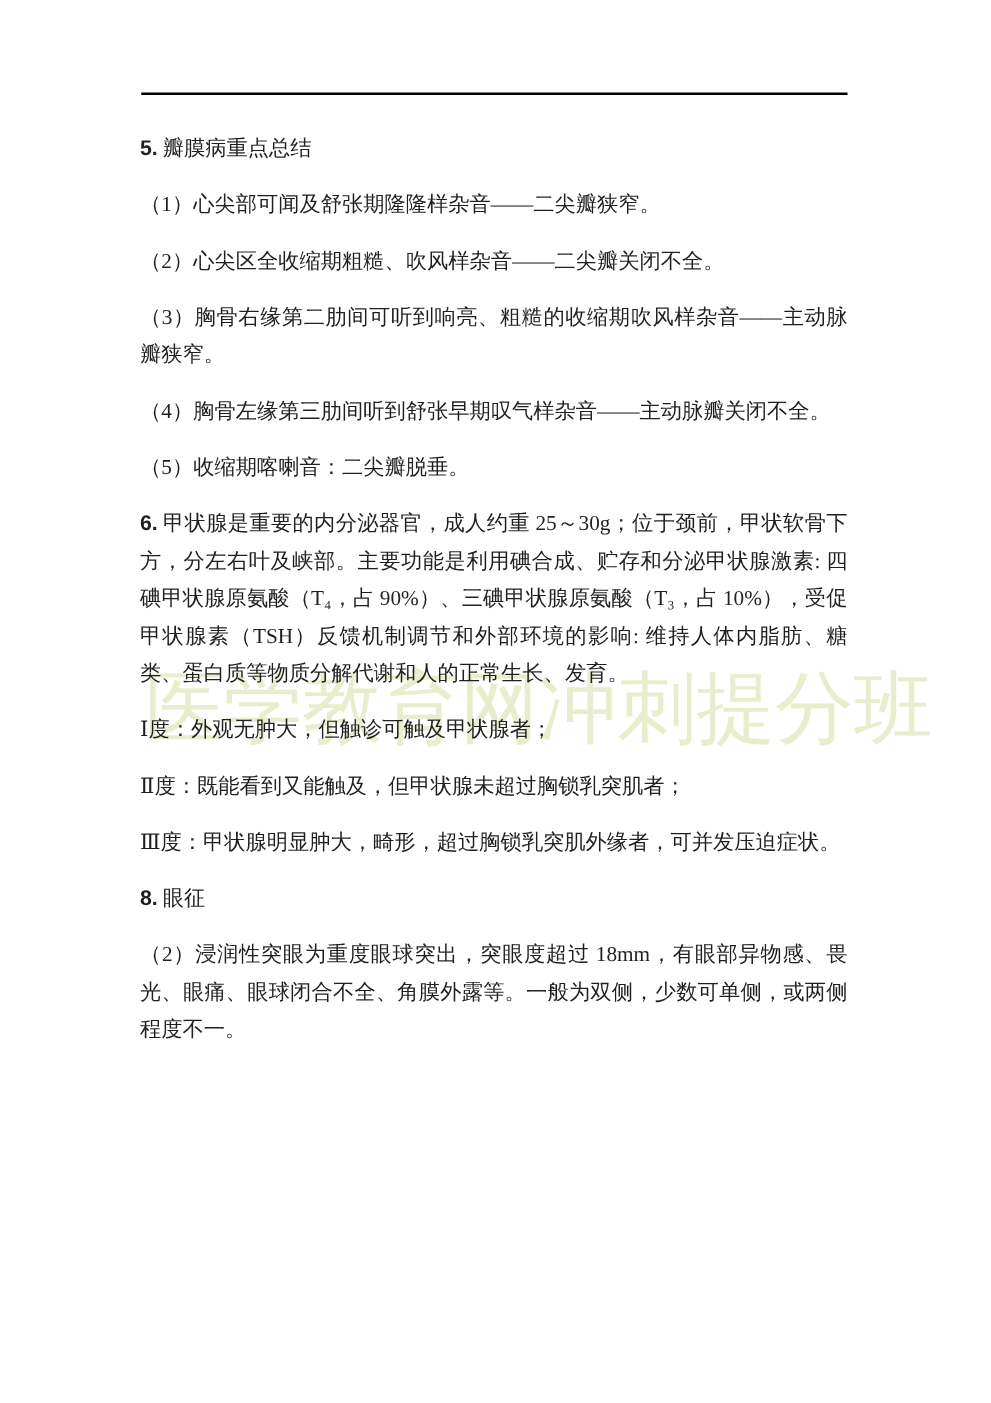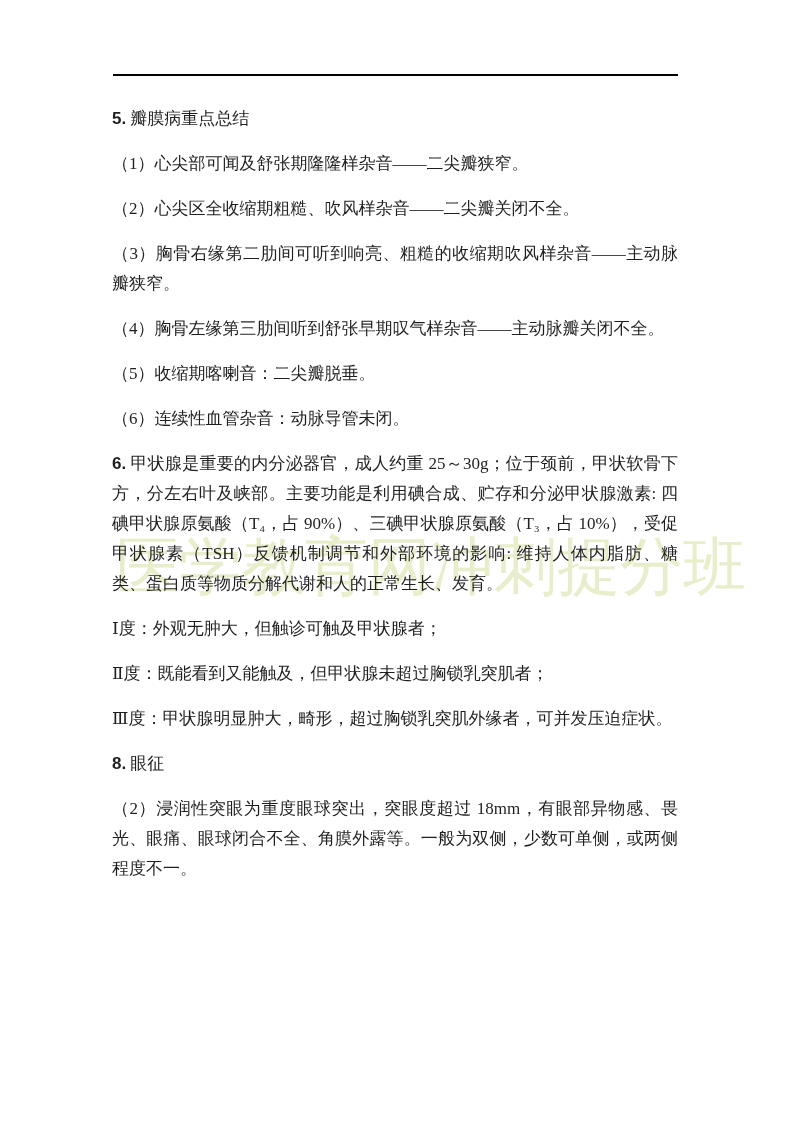--- a/index.html
+++ b/index.html
@@ -77,21 +77,20 @@
     <p class="para"><span class="num"></span><span>（1）心尖部可闻及舒张期隆隆样杂音——二尖瓣狭窄。</span></p>
 
     <p class="para"><span class="num"></span><span>（2）心尖区全收缩期粗糙、吹风样杂音——二尖瓣关闭不全。</span></p>
 
     <p class="para"><span class="num"></span><span>（3）胸骨右缘第二肋间可听到响亮、粗糙的收缩期吹风样杂音——主动脉瓣狭窄。</span></p>
 
     <p class="para"><span class="num"></span><span>（4）胸骨左缘第三肋间听到舒张早期叹气样杂音——主动脉瓣关闭不全。</span></p>
 
     <p class="para"><span class="num"></span><span>（5）收缩期喀喇音：二尖瓣脱垂。</span></p>
 
-    <p class="para"><span class="num"></span><span>（6）连续性血管杂音：动脉导管未闭。</span></p>
 
     <p class="para"><span class="num">6.</span><span>甲状腺是重要的内分泌器官，成人约重 25～30g；位于颈前，甲状软骨下方，分左右叶及峡部。主要功能是利用碘合成、贮存和分泌甲状腺激素: 四碘甲状腺原氨酸（T₄，占 90%）、三碘甲状腺原氨酸（T₃，占 10%），受促甲状腺素（TSH）反馈机制调节和外部环境的影响: 维持人体内脂肪、糖类、蛋白质等物质分解代谢和人的正常生长、发育。</span></p>
 
 
     <p class="para"><span class="num"></span><span>Ⅰ度：外观无肿大，但触诊可触及甲状腺者；</span></p>
 
     <p class="para"><span class="num"></span><span>Ⅱ度：既能看到又能触及，但甲状腺未超过胸锁乳突肌者；</span></p>
 
     <p class="para"><span class="num"></span><span>Ⅲ度：甲状腺明显肿大，畸形，超过胸锁乳突肌外缘者，可并发压迫症状。</span></p>
 

